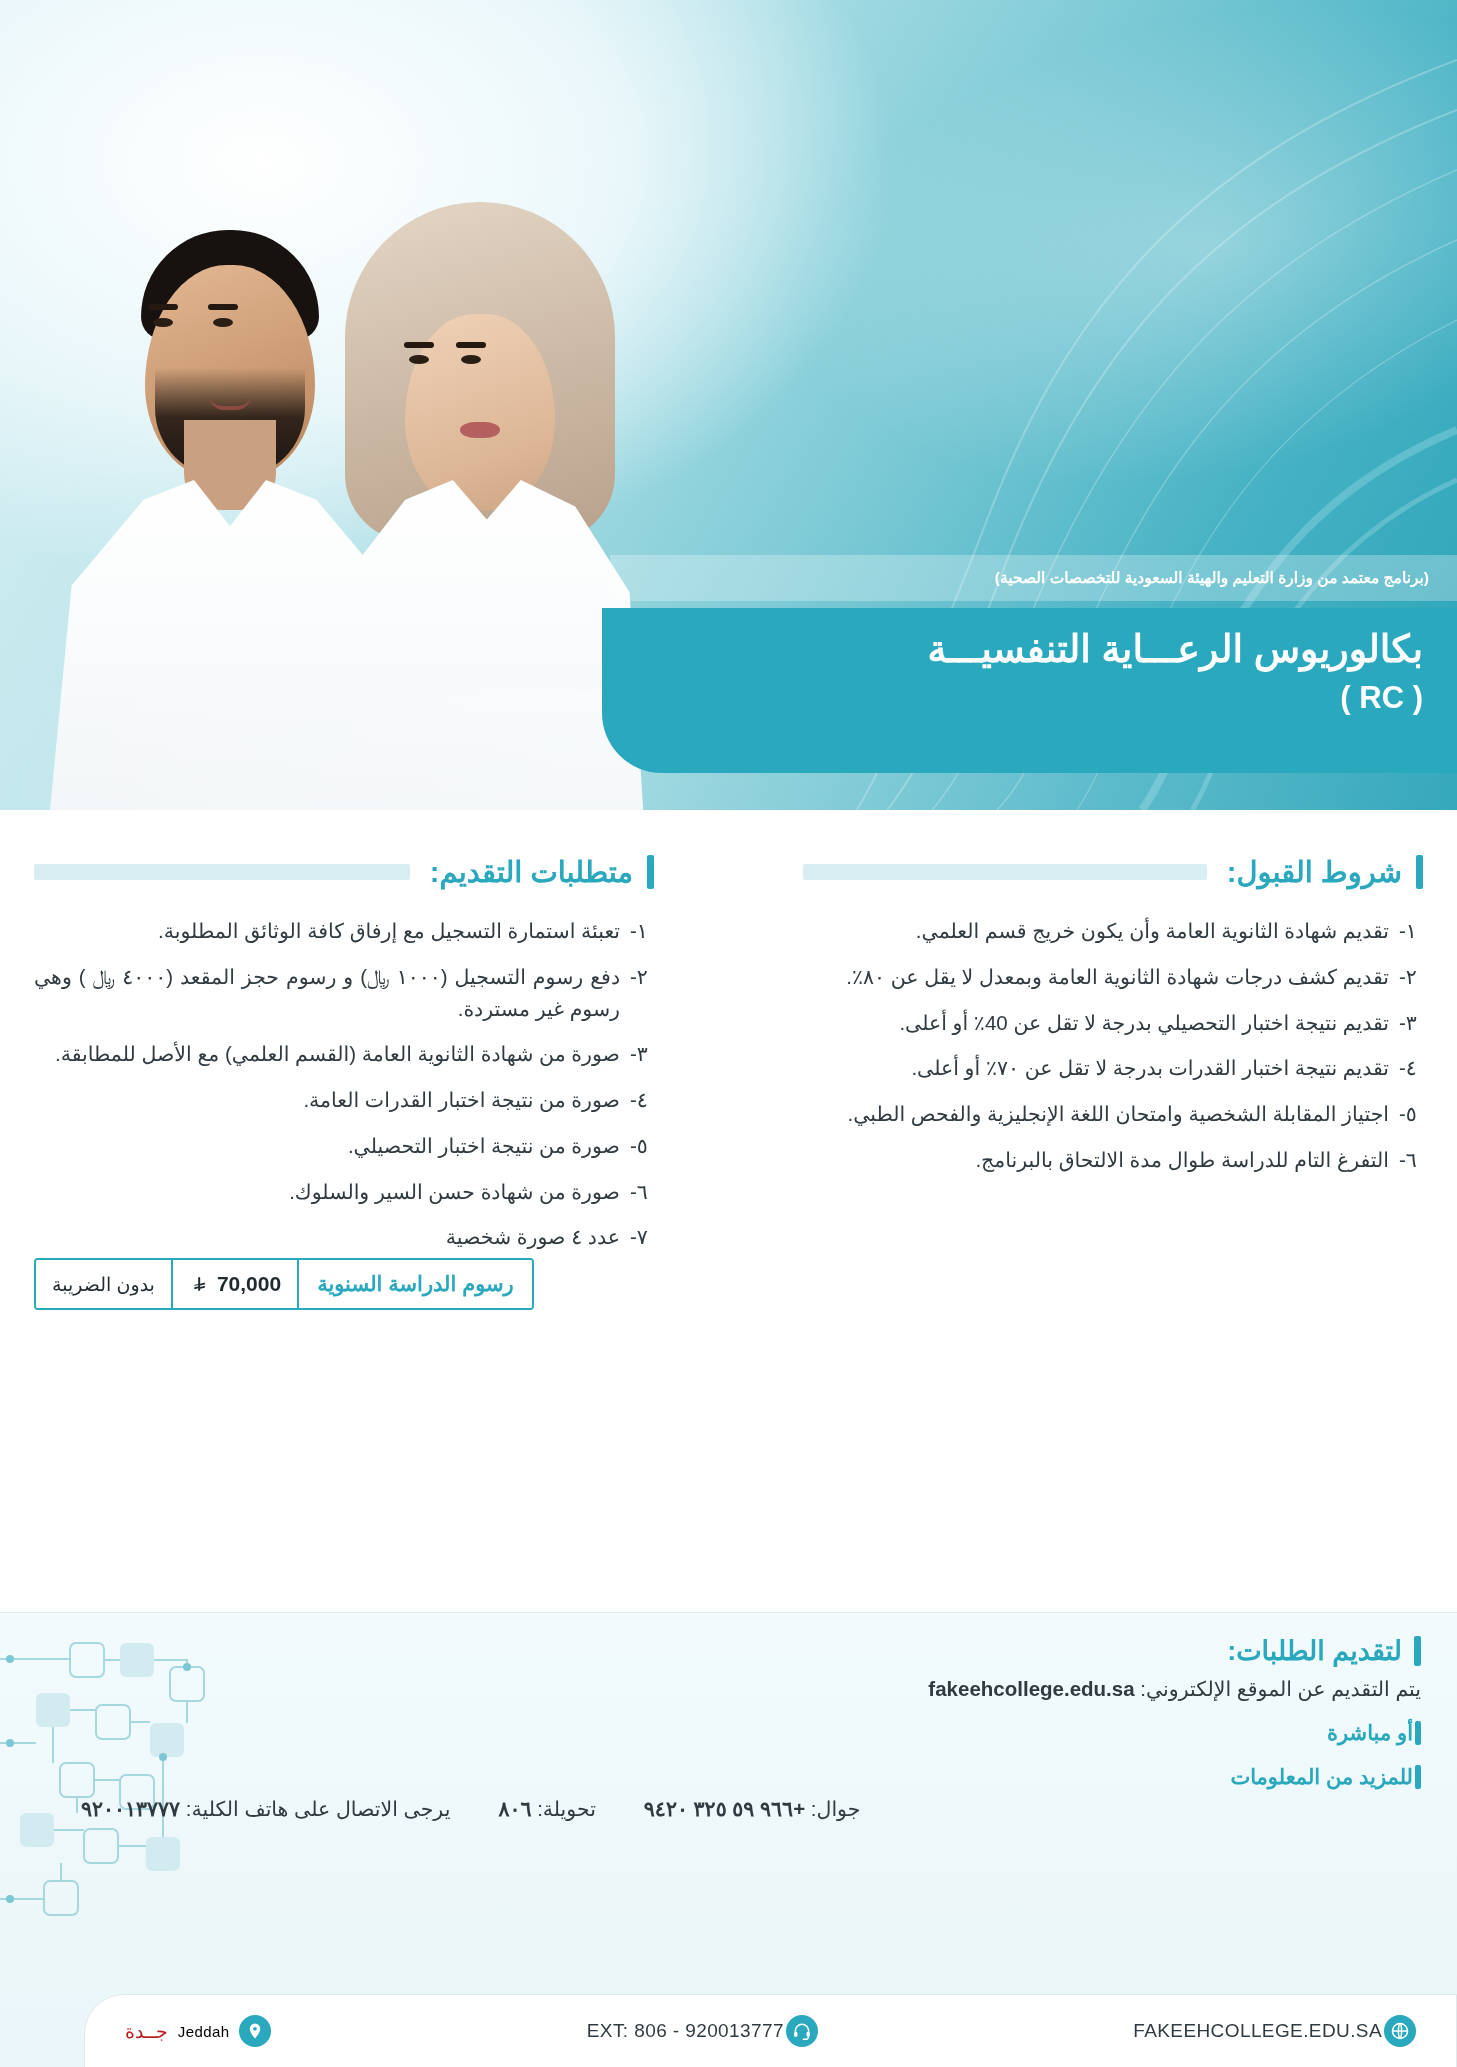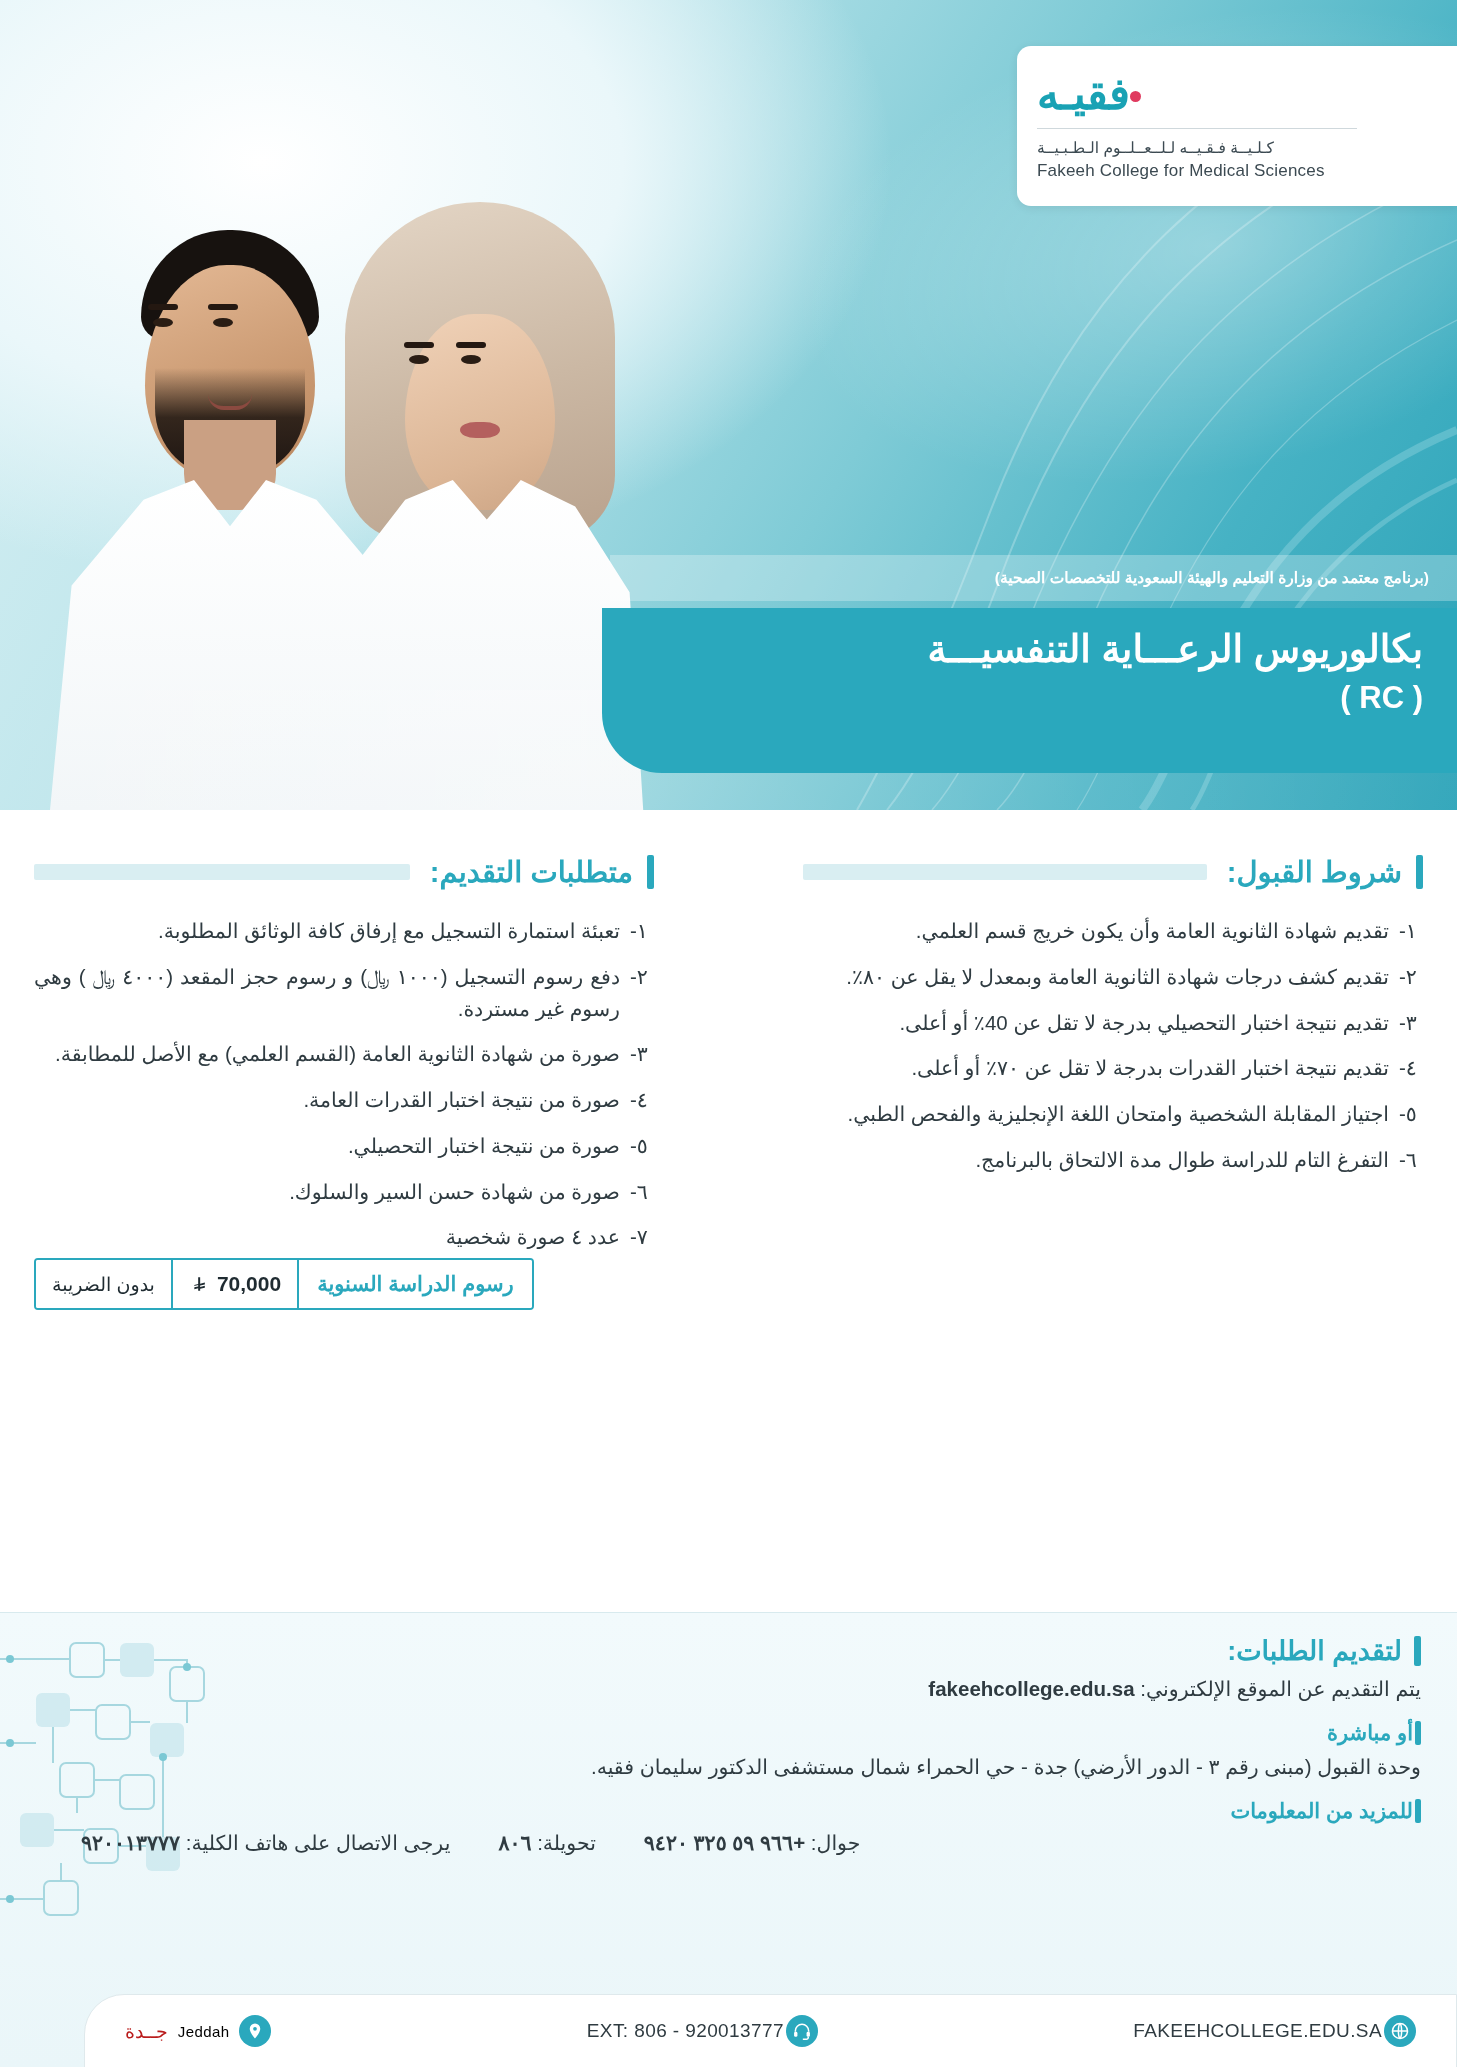--- a/index.html
+++ b/index.html
@@ -185,28 +185,20 @@
         <div class="brow" style="left:94px;bottom:462px;"></div>
         <div class="brow" style="left:146px;bottom:462px;"></div>
         <div class="eye" style="left:99px;bottom:446px;"></div>
         <div class="eye" style="left:151px;bottom:446px;"></div>
         <div class="lips" style="bottom:372px;"></div>
       </div>
     </div>
 
     <div class="hero-bottom-wave"></div>
 
-    <div class="logo-card">
-      <div class="logo-word">
-        <span class="logo-dot"></span><span>فقيـه</span>
-      </div>
-      <div class="logo-rule"></div>
-      <div class="logo-ar">كـلـيــة فـقـيــه لـلــعــلــوم الـطـبـيــة</div>
-      <div class="logo-en">Fakeeh College for Medical Sciences</div>
-    </div>
 
     <div class="accred">(برنامج معتمد من وزارة التعليم والهيئة السعودية للتخصصات الصحية)</div>
     <div class="title-band">
       <div class="title-ar">بكالوريوس الرعـــاية التنفسيـــة</div>
       <div class="title-en">( RC )</div>
     </div>
   </div>
 
   <div class="content">
 
@@ -331,21 +323,20 @@
 
       <div class="f-line">
         <span>يتم التقديم عن الموقع الإلكتروني:</span>
         <span class="f-strong">fakeehcollege.edu.sa</span>
       </div>
 
       <div class="f-sub">
         <div class="f-subbar"></div>
         <div class="f-subtitle">أو مباشرة</div>
       </div>
-      <div class="f-line">وحدة القبول (مبنى رقم ٣ - الدور الأرضي) جدة - حي الحمراء شمال مستشفى الدكتور سليمان فقيه.</div>
 
       <div class="f-sub">
         <div class="f-subbar"></div>
         <div class="f-subtitle">للمزيد من المعلومات</div>
       </div>
 
       <div class="f-contact">
         <div>
           <span>جوال:</span>
           <span class="f-strong">+٩٦٦ ٥٩ ٣٢٥ ٩٤٢٠</span>

